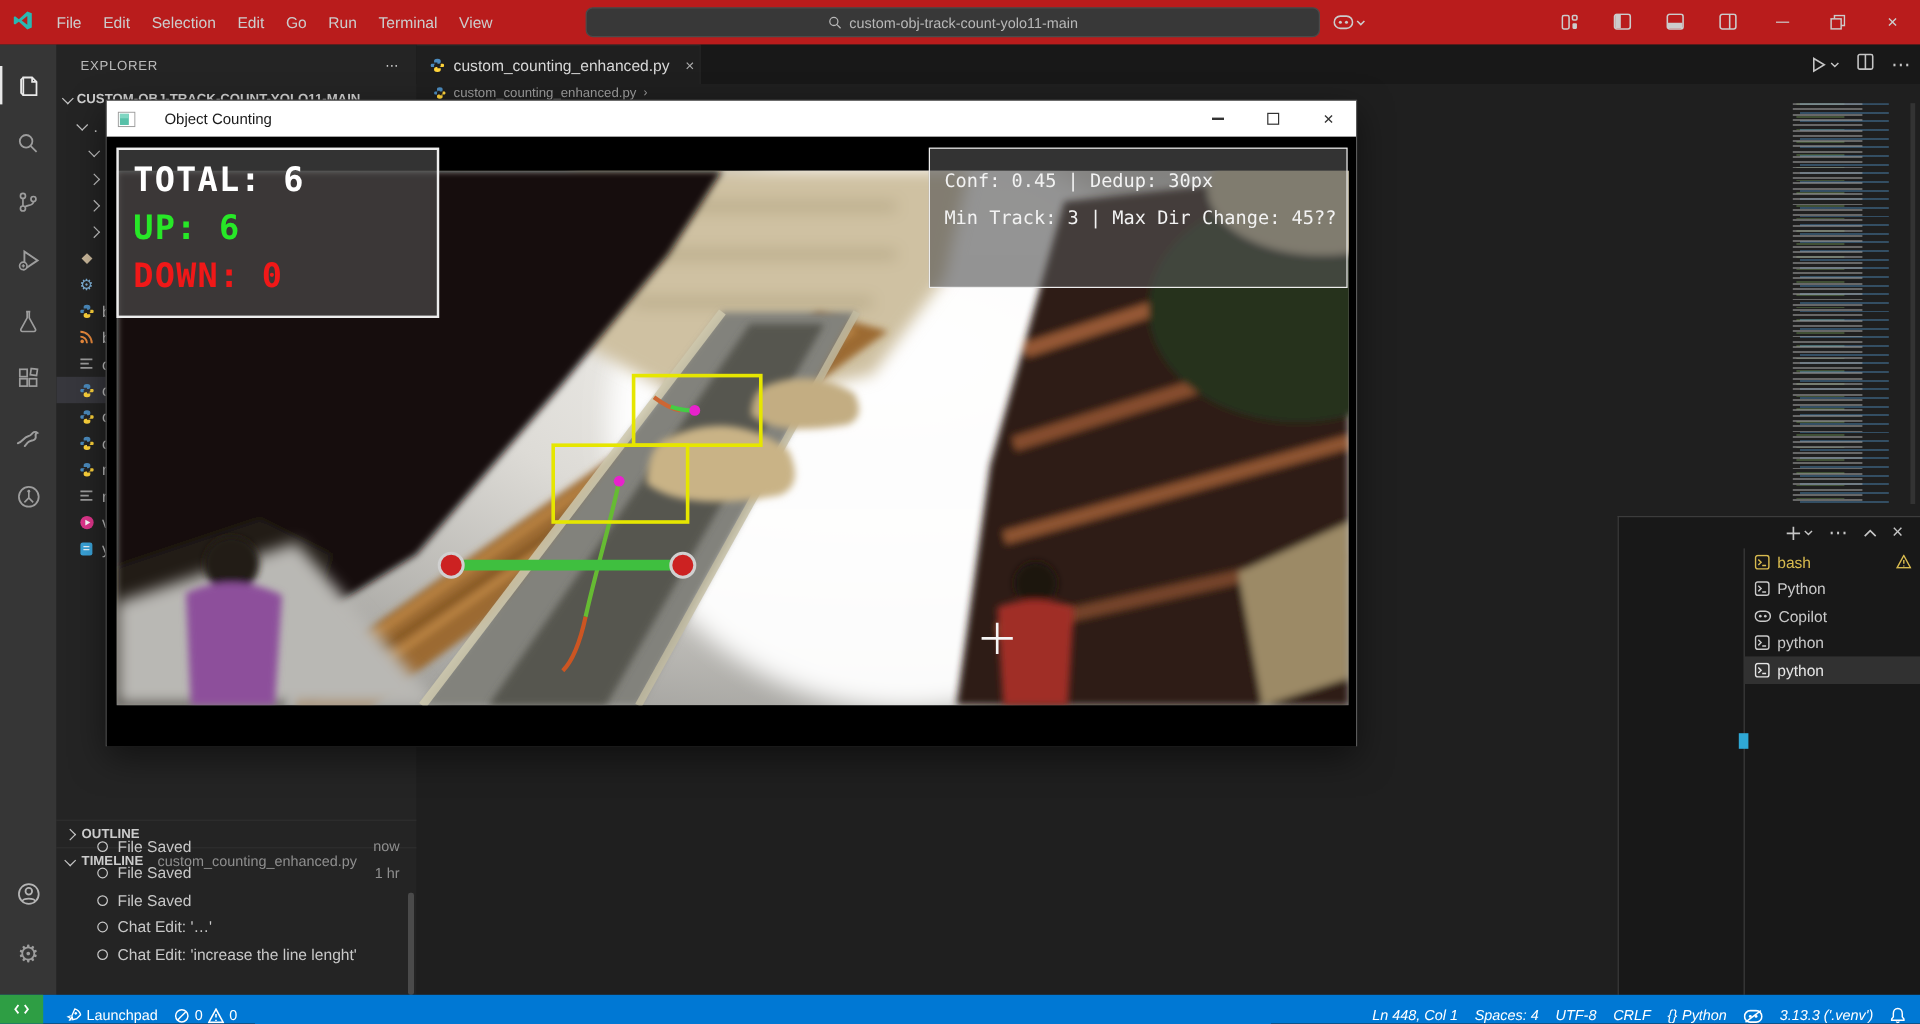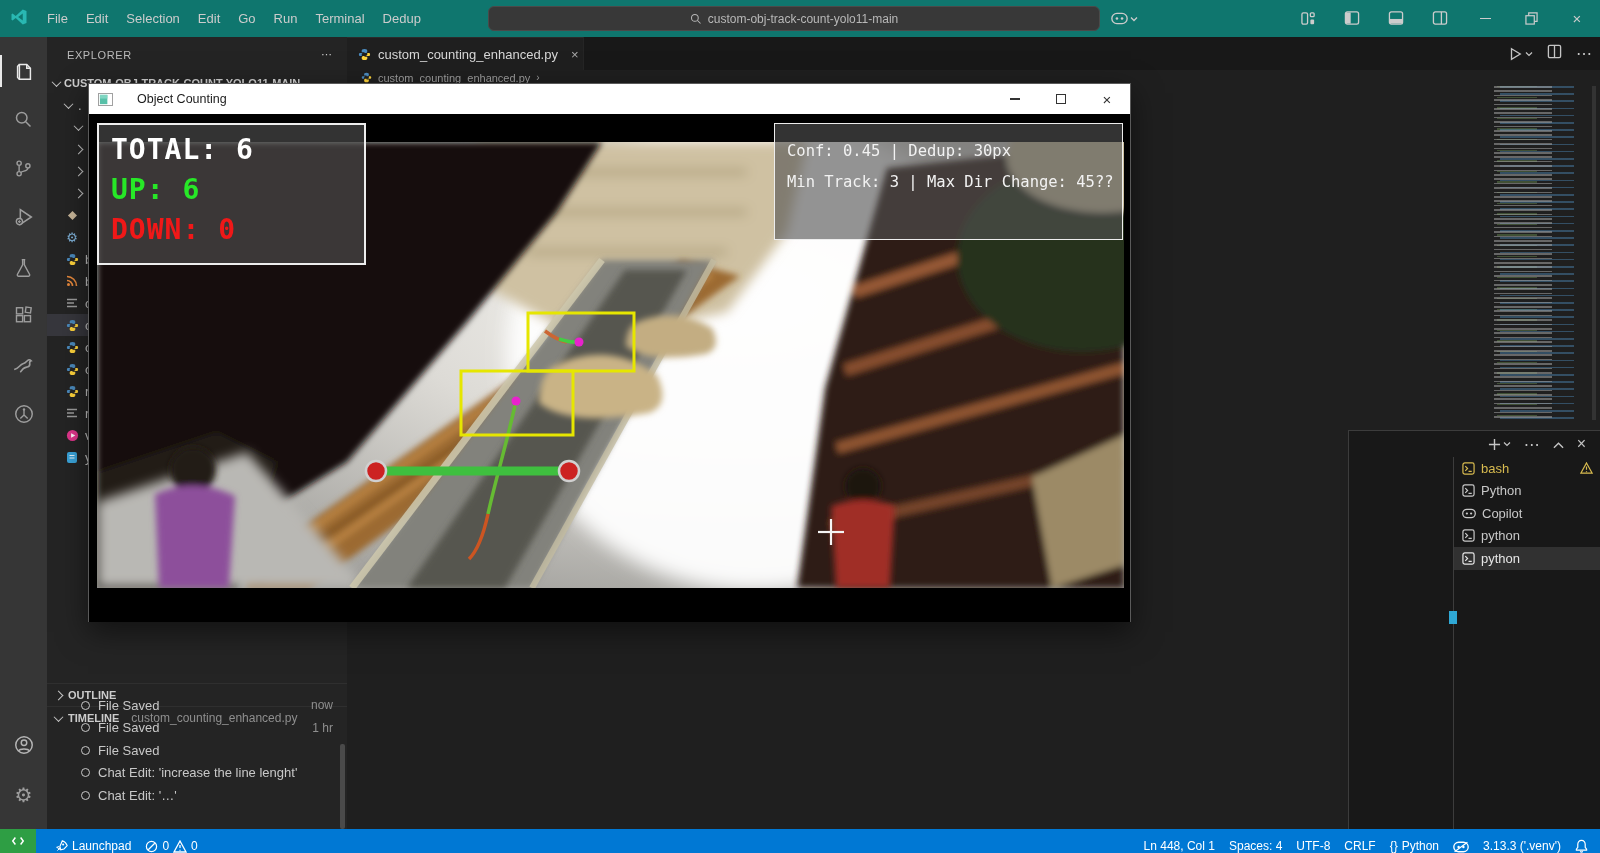--- a/index.html
+++ b/index.html
@@ -1,20 +1,20 @@
 <!DOCTYPE html>
 <html><head>
 <meta charset="utf-8">
 <style>
   * { margin:0; padding:0; box-sizing:border-box; }
   html,body { width:1600px; height:853px; overflow:hidden; background:#1f1f1f;
     font-family:"Liberation Sans", sans-serif; -webkit-font-smoothing:antialiased; }
 
   
-  #titlebar { position:absolute; left:0; top:0; width:1600px; height:37px; background:#0f766e;
+  #titlebar { position:absolute; left:0; top:0; width:1600px; height:37px; background:#b91c1c;
     display:flex; align-items:center; color:#cccccc; font-size:13px; z-index:30; }
   .menu-item { padding:4px 9px; border-radius:5px; cursor:default; }
   .nav-arrow { color:#cfcfcf; font-size:15px; padding:0 9px; }
   #searchbox { position:absolute; left:488px; top:6px; width:612px; height:25px; background:#383838;
     border:1px solid #4a4a4a; border-radius:6px; display:flex; align-items:center; justify-content:center;
     color:#b8b8b8; font-size:12px; gap:6px; }
   .tb-icons { position:absolute; right:0; top:0; height:37px; display:flex; align-items:center; }
   .tb-btn { width:44px; height:37px; display:flex; align-items:center; justify-content:center; color:#cccccc; }
   .win-ctl { width:46px; height:37px; display:flex; align-items:center; justify-content:center; color:#cccccc; font-size:15px; }
 
@@ -74,21 +74,21 @@
   .term-row { height:22.5px; display:flex; align-items:center; gap:6px; padding-left:8px; font-size:13px; color:#c8c8c8; }
   .term-row.warn-row { color:#d7ba4f; }
   .term-row.sel { background:#313131; color:#e6e6e6; }
   .blue-marker { position:absolute; left:1449px; top:611px; width:8px; height:13px; background:#2fa8d5; z-index:3; }
 
   
   #statusbar { position:absolute; left:0; bottom:0; width:1600px; height:24px; background:#0078d4;
     display:flex; align-items:center; color:#ffffff; font-size:12px; z-index:40; }
   #remote { width:36px; height:24px; background:#2e9e44; display:flex; align-items:center; justify-content:center; font-size:11px; letter-spacing:-1px; }
   .sb-item { display:flex; align-items:flex-end; gap:4px; padding:0 7px; height:24px; }
-  .sb-right { margin-left:auto; display:flex; align-items:center; }
+  .sb-right { margin-left:auto; display:flex; align-items:center;font-style:italic; }
 
   
   #cvwin { position:absolute; left:88px; top:83px; width:1043px; height:539px; z-index:20;
     border:1px solid #5a5a5a; box-shadow:0 10px 28px rgba(0,0,0,.5); background:#000; }
   #cv-title { height:30px; background:#ffffff; display:flex; align-items:center; padding-left:9px; gap:24px;
     color:#1b1b1b; font-size:12.5px; }
   .cv-ctl { width:46px; height:30px; display:flex; align-items:center; justify-content:center; color:#333; }
   #cv-body { position:relative; width:100%; height:508px; background:#000; }
   #video { position:absolute; left:8px; top:28px; width:1027px; height:446px; overflow:hidden; }
 
@@ -110,21 +110,21 @@
         <path fill="#29b8b2" d="M17 2 7.6 10.6 3.4 7.4 2 8.2v7.6l1.4.8 4.2-3.2L17 22l5-2V4z M17 7.2v9.6L10.8 12z"></path>
       </svg>
   </span>
   <span class="menu-item">File</span>
   <span class="menu-item">Edit</span>
   <span class="menu-item">Selection</span>
   <span class="menu-item">Edit</span>
   <span class="menu-item">Go</span>
   <span class="menu-item">Run</span>
   <span class="menu-item">Terminal</span>
-  <span class="menu-item">Dedup</span>
+  <span class="menu-item">View</span>
   <span class="nav-arrow" style="margin-left:60px;">←</span>
   <span class="nav-arrow">→</span>
   <div id="searchbox">
     <svg width="12" height="12" viewBox="0 0 16 16">
         <circle cx="6.5" cy="6.5" r="4.5" fill="none" stroke="#b8b8b8" stroke-width="1.4"></circle>
         <line x1="10" y1="10" x2="14" y2="14" stroke="#b8b8b8" stroke-width="1.4"></line>
       </svg>
     <span>custom-obj-track-count-yolo11-main</span>
   </div>
   <span class="tb-btn" style="position:absolute; left:1102px;">
@@ -390,25 +390,25 @@
         <span class="tl-dot"></span>
         <span>File Saved</span>
         <span class="tl-time">1 hr</span>
       </div>
     <div class="tl-row">
         <span class="tl-dot"></span>
         <span>File Saved</span>
       </div>
     <div class="tl-row">
         <span class="tl-dot"></span>
-        <span>Chat Edit: 'increase the line lenght'</span>
+        <span>Chat Edit: '…'</span>
       </div>
     <div class="tl-row">
         <span class="tl-dot"></span>
-        <span>Chat Edit: '…'</span>
+        <span>Chat Edit: 'increase the line lenght'</span>
       </div>
   </div>
   <div id="sidebar-scroll"></div>
 </div>
 
 <div id="editor-bg"></div>
 <div id="tabbar">
   <div id="tab-active">
     <span class="fic">
         <svg width="13" height="13" viewBox="0 0 14 14">

